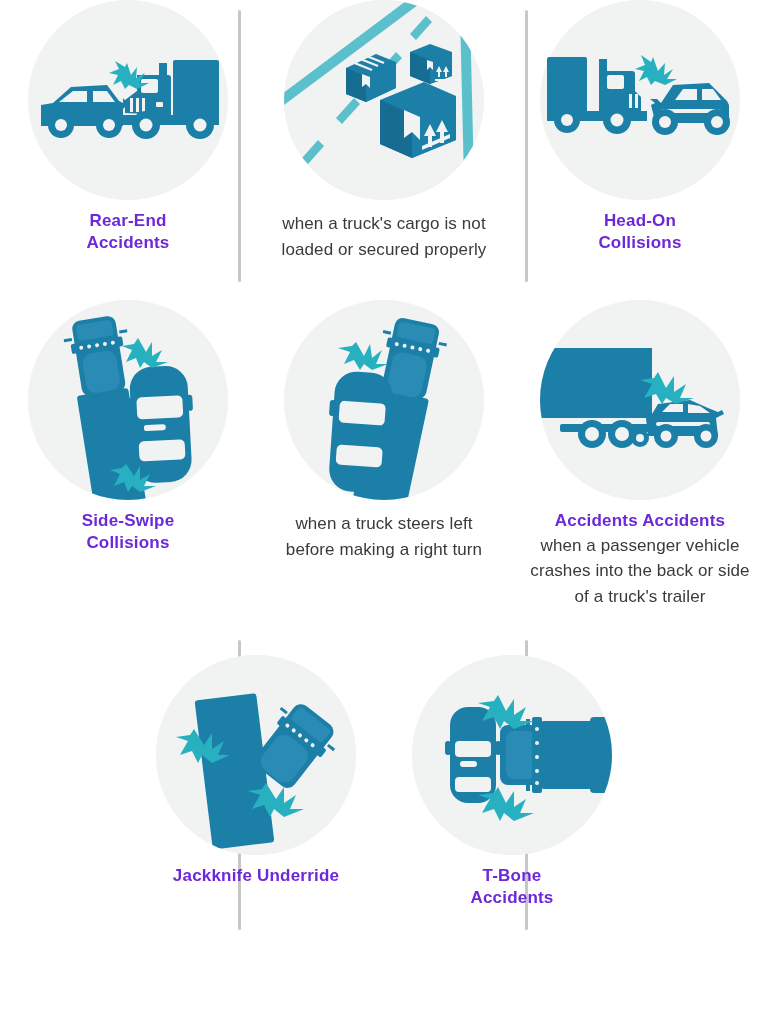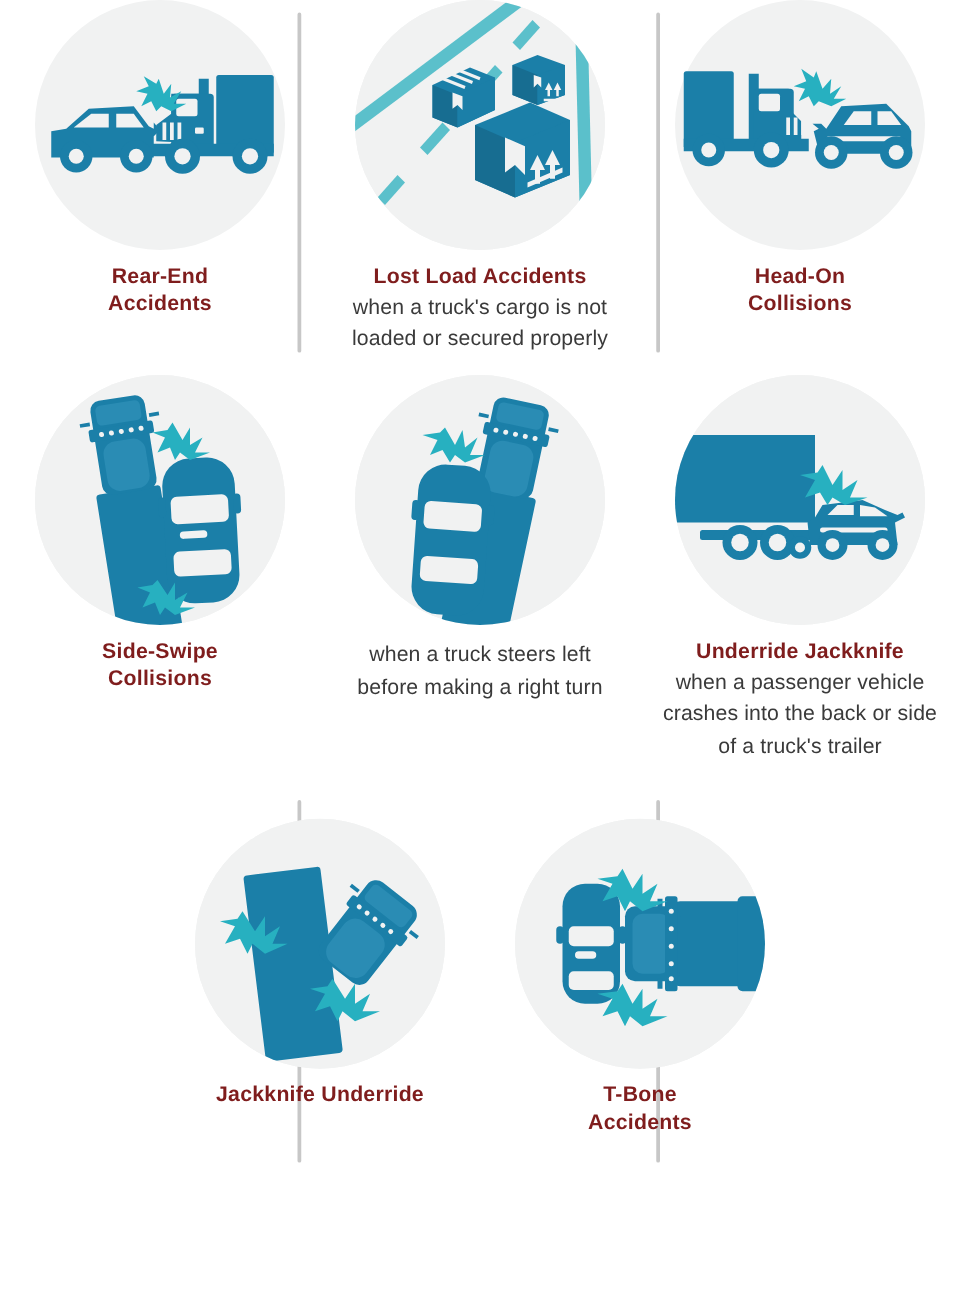--- a/index.html
+++ b/index.html
@@ -38,21 +38,21 @@
     width:200px;height:200px;border-radius:50%;
     background:#f1f2f2;
     display:flex;align-items:center;justify-content:center;
     flex:none;
   }
   .badge svg{display:block;}
 
   
   .caption{width:230px;text-align:center;margin-top:10px;}
   .cap-title{
-    font-size:17px;font-weight:bold;color:#7f1d1d;
+    font-size:17px;font-weight:bold;color:#6d28d9;
     letter-spacing:.2px;line-height:1.28;
   }
   .cap-sub{
     font-size:17px;color:#3a3a3a;line-height:1.5;margin-top:1px;
     letter-spacing:.1px;
   }
 </style>
 </head>
 <body>
 
@@ -168,21 +168,20 @@
               <g fill="#f1f2f2">
                 <path d="M140 136 L146 124 L152 136 L148 136 L148 147 L144 147 L144 136 Z"></path>
                 <path d="M152 132 L158 120 L164 132 L160 132 L160 143 L156 143 L156 132 Z"></path>
                 <path d="M138 146 L166 134 L166 138 L138 150 Z"></path>
               </g>
             </g>
           </g>
         </svg>
       </div>
       <div class="caption">
-        <div class="cap-title">Lost Load Accidents</div>
         <div class="cap-sub">when a truck's cargo is not loaded or secured properly</div>
       </div>
     </div>
 
     <div class="cell">
       <div class="badge">
         <svg width="190" height="190" viewBox="0 0 190 190" aria-hidden="true">
           <g fill="#1b7fa8">
 
             <rect x="2" y="52" width="40" height="62" rx="2"></rect>
@@ -368,21 +367,21 @@
                 <circle cx="166" cy="136" r="5.5" fill="#f1f2f2"></circle>
             </g>
           </g>
           <g fill="#27b0c0">
             <path d="M118 72 L126 88 L134 76 L134 92 L146 84 L140 98 L154 98 L136 104
                      L126 98 L122 104 L116 94 L104 98 L112 84 L100 80 L114 78 Z"></path>
           </g>
         </svg>
       </div>
       <div class="caption">
-        <div class="cap-title">Underride Jackknife</div>
+        <div class="cap-title">Accidents Accidents</div>
         <div class="cap-sub">when a passenger vehicle crashes into the back or side of a truck's trailer</div>
       </div>
     </div>
   </div>
 
   <div class="row row-3">
 
     <div class="spacer"></div>
 
     <div class="cell">

